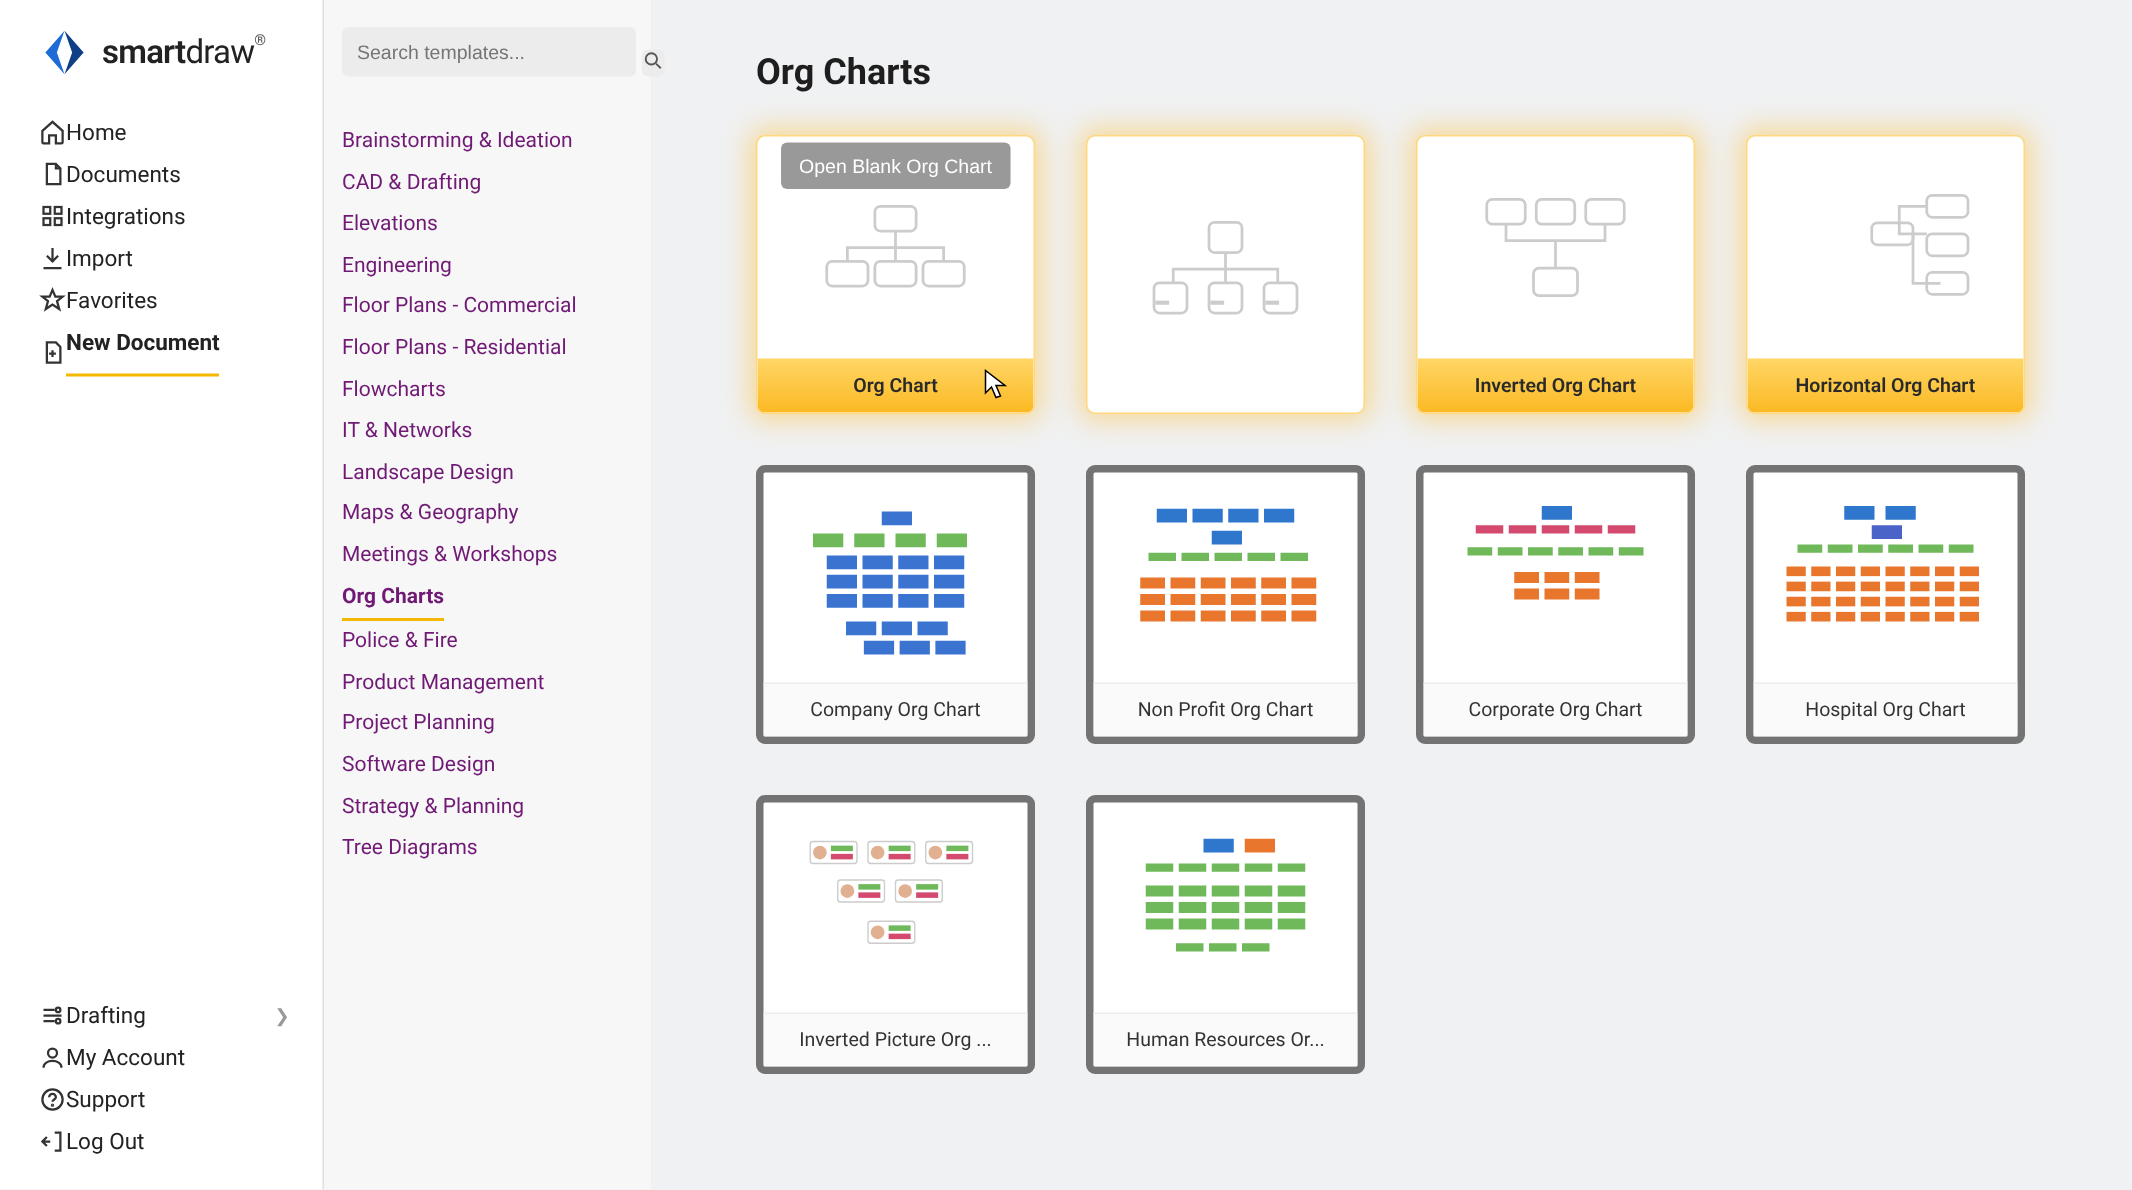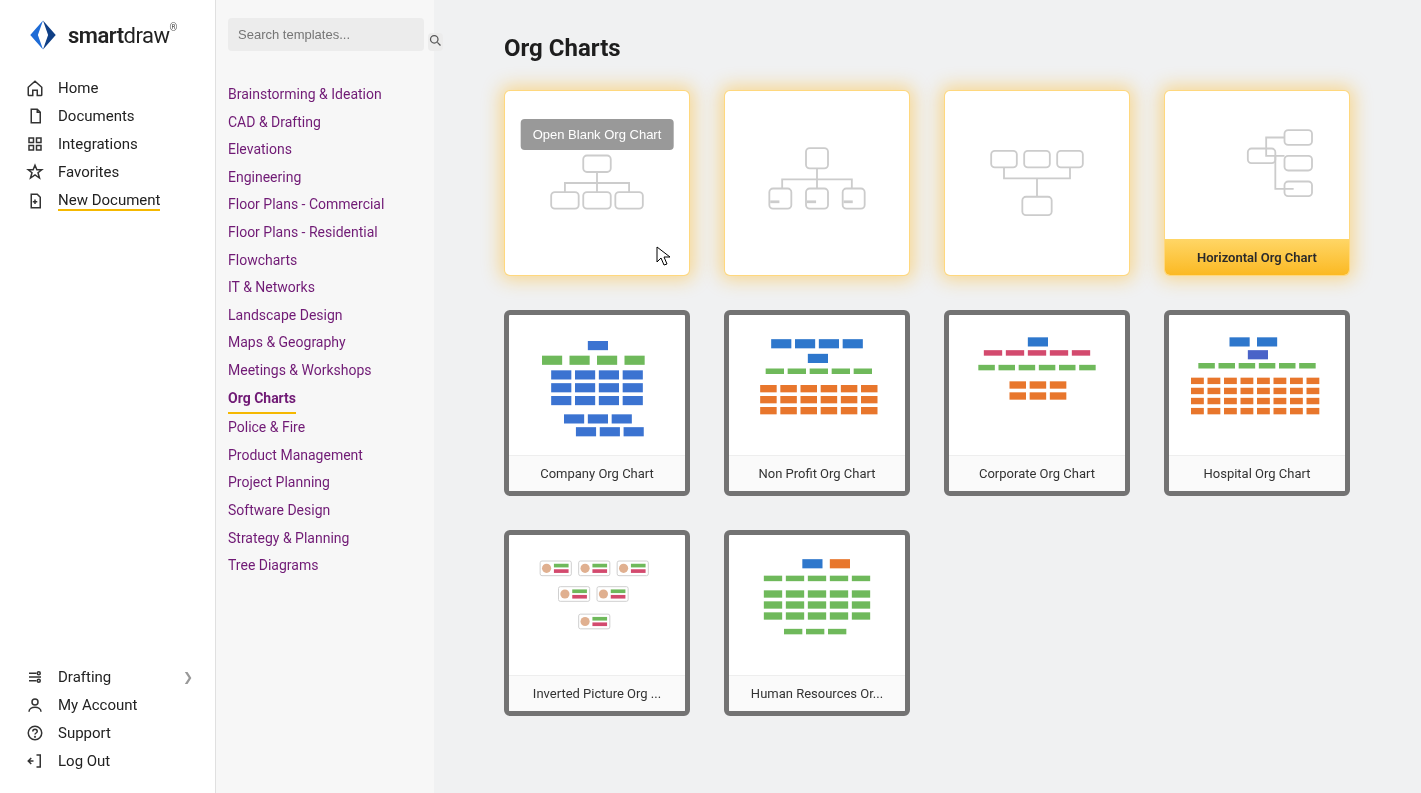--- a/index.html
+++ b/index.html
@@ -35,28 +35,27 @@
 .logo-text { font-size: 22px; font-weight: 600; color: #222; letter-spacing: -0.5px; }
 .logo-text .draw { font-weight: 400; }
 .logo-tm { font-size:10px; color:#555; align-self:start; margin-top:4px; }
 .nav {
   list-style: none;
   padding: 0 22px;
 }
 .nav li {
   display: flex;
   align-items: center;
-  gap: 14px;
   padding: 5px 4px;
   font-size: 15px;
   color: #222;
   cursor: pointer;
 }
 .nav li .nav-icon { width: 18px; height:18px; display:flex; align-items:center; justify-content:center; color:#333; }
-.nav li.active .label-text { font-weight: 400; border-bottom: 2px solid #f5b800; padding-bottom:0; }
+.nav li.active .label-text { font-weight: 700; border-bottom: 2px solid #f5b800; padding-bottom:12px; }
 .sidebar-spacer { flex: 1; }
 .nav.bottom li { position:relative; }
 .nav.bottom .chev { position:absolute; right:0; color:#999; font-size:12px; }
 
 .middle-panel {
   width: 218px;
   background: #f7f7f7;
   padding: 18px 14px 18px 12px;
 }
 .search-wrap { display:flex; gap:4px;align-items:flex-end; }
@@ -142,21 +141,21 @@
   background:#fafafa;
 }
 .card.blank .card-label {
   background: linear-gradient(180deg,#ffd666,#fbb923);
   color:#2a2a2a;
   font-weight:600;
   border-top:none;
 }
 .open-blank {
   position:absolute;
-  top:28px;
+  top:4px;
   left:50%;
   transform:translateX(-50%);
   background:#999;
   color:#fff;
   border:none;
   border-radius:4px;
   font-size:13px;
   padding:8px 12px;
   cursor:pointer;
   z-index:2;
@@ -211,20 +210,30 @@
     <li>
       <span class="nav-icon">
           <svg viewBox="0 0 24 24" width="18" height="18" fill="none" stroke="currentColor" stroke-width="2">
             <rect x="4" y="4" width="6" height="6"></rect>
             <rect x="14" y="4" width="6" height="6"></rect>
             <rect x="4" y="14" width="6" height="6"></rect>
             <rect x="14" y="14" width="6" height="6"></rect>
           </svg>
         </span>
       <span class="label-text">Integrations</span>
+    </li>
+    <li>
+      <span class="nav-icon">
+          <svg viewBox="0 0 24 24" width="18" height="18" fill="none" stroke="currentColor" stroke-width="2">
+            <path d="M12 3v12"></path>
+            <path d="M7 10l5 5 5-5"></path>
+            <path d="M4 21h16"></path>
+          </svg>
+        </span>
+      <span class="label-text">Import</span>
     </li>
     <li>
       <span class="nav-icon">
           <svg viewBox="0 0 24 24" width="18" height="18" fill="none" stroke="currentColor" stroke-width="2">
             <path d="M12 3l2.5 6H21l-5 4 2 7-6-4-6 4 2-7-5-4h6.5z"></path>
           </svg>
         </span>
       <span class="label-text">Favorites</span>
     </li>
     <li class="active">
@@ -303,20 +312,21 @@
         <div class="card-preview">
           <svg viewBox="0 0 160 120" width="150" height="110">
             <rect class="mini-box" x="65" y="30" width="30" height="18"></rect>
             <path class="mini-line" d="M80 48v12M80 60h-35v10M80 60h35v10M80 60v10"></path>
             <rect class="mini-box" x="30" y="70" width="30" height="18"></rect>
             <rect class="mini-box" x="65" y="70" width="30" height="18"></rect>
             <rect class="mini-box" x="100" y="70" width="30" height="18"></rect>
           </svg>
           <button class="open-blank">Open Blank Org Chart</button>
         </div>
+        <div class="card-label">Org Chart</div>
       </div>
       <div class="card blank">
         <div class="card-preview">
           <svg viewBox="0 0 160 120" width="150" height="110">
             <rect class="mini-box" x="68" y="22" width="24" height="22"></rect>
             <path class="mini-line" d="M80 44v12M80 56h-38v10M80 56h38v10M80 56v10"></path>
             <rect class="mini-box" x="28" y="66" width="24" height="22"></rect>
             <rect class="mini-box" x="68" y="66" width="24" height="22"></rect>
             <rect class="mini-box" x="108" y="66" width="24" height="22"></rect>
             <rect class="mini-line" x="30" y="80" width="8" height="1"></rect>
@@ -328,20 +338,21 @@
       <div class="card blank">
         <div class="card-preview">
           <svg viewBox="0 0 160 120" width="150" height="110">
             <rect class="mini-box" x="30" y="25" width="28" height="18"></rect>
             <rect class="mini-box" x="66" y="25" width="28" height="18"></rect>
             <rect class="mini-box" x="102" y="25" width="28" height="18"></rect>
             <path class="mini-line" d="M44 43v12h72V43M80 55v20"></path>
             <rect class="mini-box" x="64" y="75" width="32" height="20"></rect>
           </svg>
         </div>
+        <div class="card-label">Inverted Org Chart</div>
       </div>
       <div class="card blank">
         <div class="card-preview">
           <svg viewBox="0 0 160 120" width="150" height="110">
             <rect class="mini-box" x="110" y="22" width="30" height="16"></rect>
             <rect class="mini-box" x="70" y="42" width="30" height="16"></rect>
             <rect class="mini-box" x="110" y="50" width="30" height="16"></rect>
             <rect class="mini-box" x="110" y="78" width="30" height="16"></rect>
             <path class="mini-line" d="M100 50h-10V30h20M100 50h10M100 50v36h20"></path>
           </svg>

